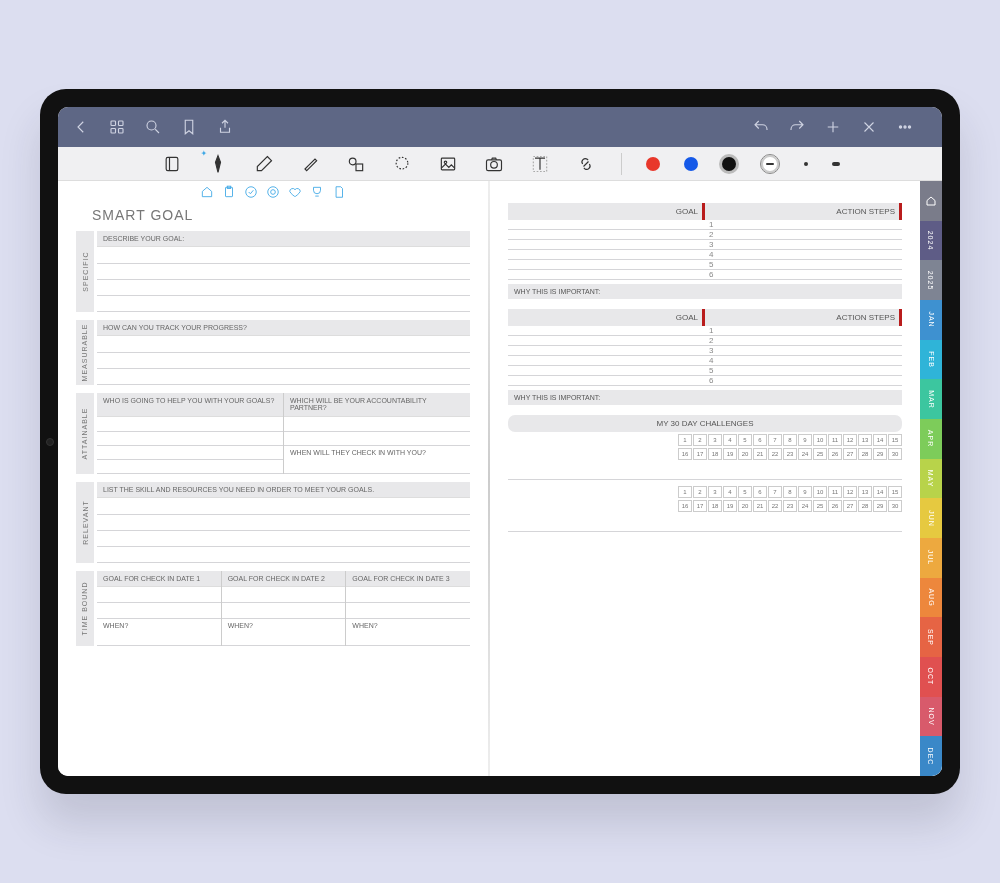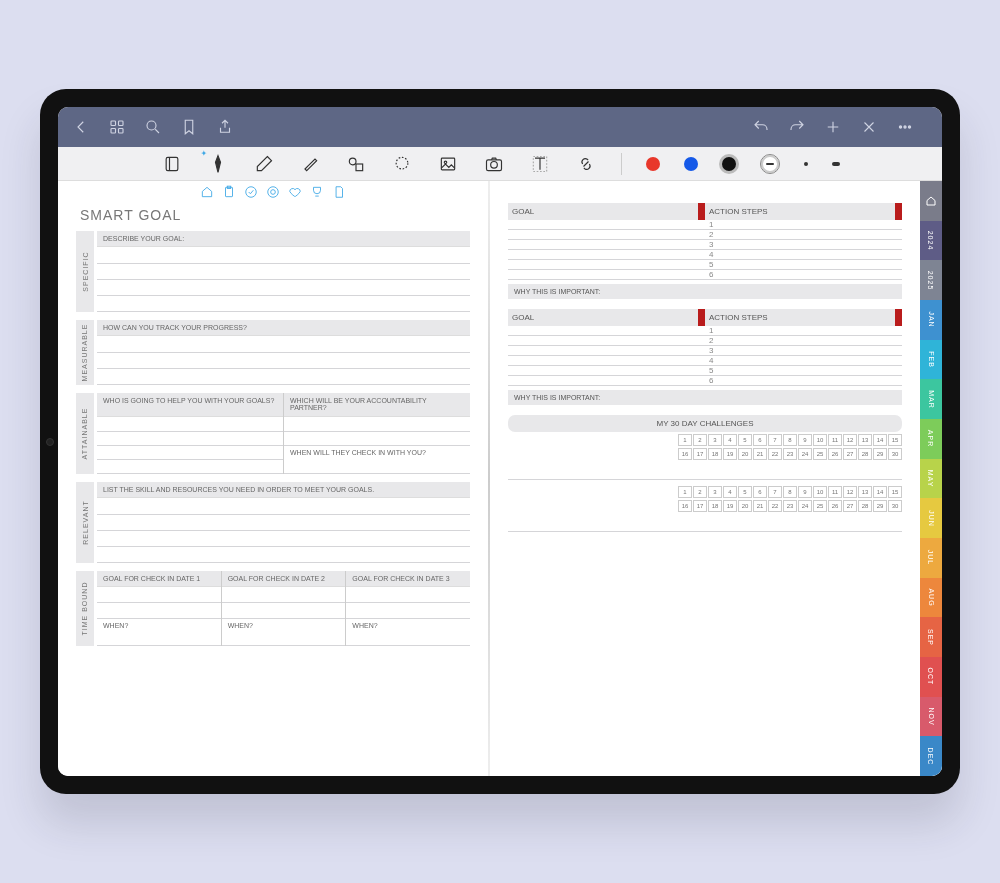--- a/index.html
+++ b/index.html
@@ -50,35 +50,35 @@
   .pill.sel { box-shadow:0 0 0 2px #ccc inset; }
   .stroke { width:10px; height:3px; background:#333; border-radius:2px; }
   .stroke.s1{width:4px;height:4px;border-radius:50%;}
   .stroke.s2{width:8px;height:4px;border-radius:3px;}
   .body { flex:1; display:flex; background:#fff; overflow:hidden; }
   .pages { flex:1; display:flex; position:relative;}
   .page { flex:1; padding: 4px 18px 8px; overflow:hidden; position:relative;}
   .spinebar{ width:2px; background:linear-gradient(#eee,#ccc,#eee);}
   .subtabicons{ display:flex; gap:8px; justify-content:center; margin-bottom:4px; color:#3fa8e6;}
   .subtabicons svg{width:14px;height:14px;stroke:currentColor;fill:none;stroke-width:1.5;}
-  .ptitle { font-size:14px; color:#777; letter-spacing:1px; margin:6px 4px 8px; }
+  .ptitle { font-size:14px; color:#777; letter-spacing:1px; margin:6px 16px 8px; }
   .sectionwrap{ display:flex; gap:3px; margin-bottom:8px;}
   .vlabel { width:18px; background:#e8e8ea; display:flex; align-items:center; justify-content:center;}
   .vlabel span { transform: rotate(-90deg); white-space:nowrap; font-size:7px; letter-spacing:1px; color:#777;}
   .box{ flex:1; }
   .boxhead{ background:#e8e8ea; padding:4px 6px; font-size:7px; color:#666; border-bottom:1px solid #ddd;}
   .lines{ border-top:1px solid transparent;}
   .line{ height:16px; border-bottom:1px solid #d5d5d8;}
   .line.sm{height:14px;}
   .split{display:flex;gap:0;}
   .split>div{flex:1; border-left:1px solid #ccc;}
   .split>div:first-child{border-left:0;}
   .cell{padding:3px 6px;font-size:7px;color:#666;}
   .tblhdr{display:flex;}
-  .tblhdr>div{flex:1;background:#e8e8ea;text-align:left;padding:4px;font-size:8px;border-right:7px solid #b91c1c;}
+  .tblhdr>div{flex:1;background:#e8e8ea;text-align:right;padding:4px;font-size:8px;border-right:3px solid #b91c1c;}
   .actionrow{display:flex;border-bottom:1px solid #d5d5d8;}
   .actionrow>div:first-child{flex:1;}
   .actionrow>div:last-child{flex:1;padding-left:8px;font-size:8px;color:#888;display:flex;align-items:flex-end;}
   .important{background:#e8e8ea;padding:4px 6px;font-size:7px;margin-top:4px;margin-bottom:10px;}
   .challtitle{background:#e8e8ea;text-align:center;padding:4px;font-size:8px;border-radius:7px;}
   .numrow{display:flex;gap:1px;justify-content:flex-end;margin-top:2px;}
   .numrow>div{width:14px;height:12px;border:1px solid #ccc;font-size:6px;display:flex;align-items:center;justify-content:center;color:#777;}
   .challblock{margin-bottom:6px;}
   .challline{height:20px;border-bottom:1px solid #d5d5d8;}
   .sidetabs{width:22px;display:flex;flex-direction:column;}

